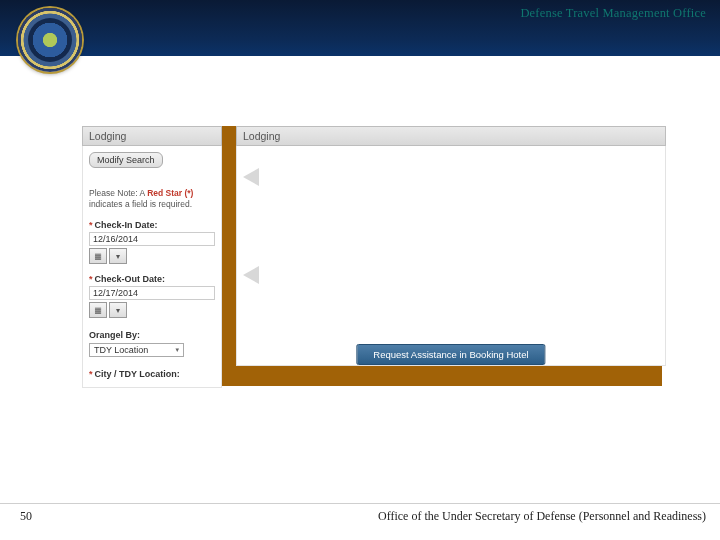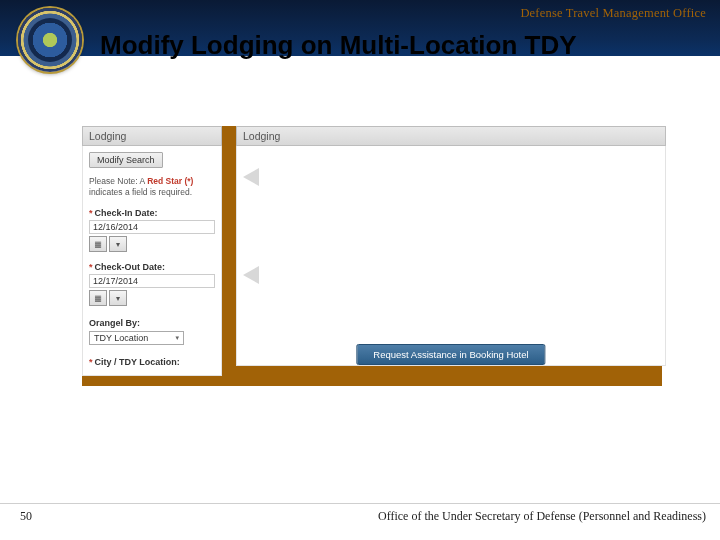--- a/index.html
+++ b/index.html
@@ -5,21 +5,21 @@
   * { box-sizing: border-box; margin: 0; padding: 0; }
   html, body { width: 720px; height: 540px; font-family: Georgia, 'Times New Roman', serif; background: #fff; overflow: hidden; }
   .slide { position: relative; width: 720px; height: 540px; }
 
   
   .header-band {
     position: absolute; top: 0; left: 0; right: 0; height: 56px;
     background: linear-gradient(to bottom, #0a1a35 0%, #0c2a55 70%, #0b3268 100%);
   }
   .header-text {
-    position: absolute; top: 6px; right: 14px; color: #a16207;
+    position: absolute; top: 6px; right: 14px; color: #0f766e;
     font-size: 12.5px; font-weight: 500; letter-spacing: .2px;
   }
   .swoosh {
     position: absolute; top: 48px; left: 0; right: 0; height: 22px;
     background: radial-gradient(120% 180% at 50% -120%, #0b5aa5 0%, #0b5aa5 40%, transparent 41%);
   }
   .logo {
     position: absolute; top: 8px; left: 18px; width: 64px; height: 64px;
     border-radius: 50%;
     background: radial-gradient(circle, #e6e9ee 0 45%, #3c5e8e 46% 58%, #d8c46a 59% 64%, #2c3e66 65% 100%);
@@ -45,23 +45,23 @@
   
   .left-panel { position: absolute; top: 0; left: 0; width: 140px; }
   .panel-title {
     background: linear-gradient(#e9e9e9,#d8d8d8);
     border: 1px solid #bdbdbd; padding: 3px 6px; font-size: 10.5px; color: #555;
   }
   .left-body { border: 1px solid #e3e3e3; border-top: none; padding: 6px 6px 8px; background: #fff; }
   .modify-search {
     display: inline-block; background: linear-gradient(#f2f2f2,#dedede);
     border: 1px solid #aaa; padding: 2px 7px; font-size: 9px; color: #333;
-    border-radius: 1px;
+    border-radius: 6px;
   }
-  .note { margin-top: 8px; font-size: 8.5px; line-height: 1.3; color: #555; }
+  .note { margin-top: 20px; font-size: 8.5px; line-height: 1.3; color: #555; }
   .redstar-text { color: #c0392b; font-weight: bold; }
   .field-label { margin-top: 10px; font-size: 9px; font-weight: bold; color: #333; }
   .req { color: #c0392b; margin-right: 2px; }
   .date-row { margin-top: 2px; display: flex; align-items: center; gap: 2px; }
   .date-val { flex: 1; font-size: 9px; color: #333; border: 1px solid #ccc; padding: 1px 3px; background: #fff; }
   .date-row2 { margin-top: 2px; display: flex; gap: 2px; }
   .mini-btn {
     width: 18px; height: 16px; border: 1px solid #999; background: linear-gradient(#f5f5f5,#dcdcdc);
     display: flex; align-items: center; justify-content: center; font-size: 8px; color: #555;
   }
@@ -112,21 +112,20 @@
 </style>
 </head>
 <body>
 
 <div class="slide">
 
   <div class="header-band"></div>
   <div class="swoosh"></div>
   <div class="header-text">Defense Travel Management Office</div>
   <div class="logo"></div>
-  <div class="slide-title">Modify Lodging on Multi-Location TDY</div>
 
   <div class="shot">
 
     <div class="left-panel">
       <div class="panel-title">Lodging</div>
       <div class="left-body">
         <span class="modify-search">Modify Search</span>
         <div class="note">
           <span>Please Note: A </span><span class="redstar-text">Red Star (*)</span><span> indicates a field is required.</span>
         </div>

